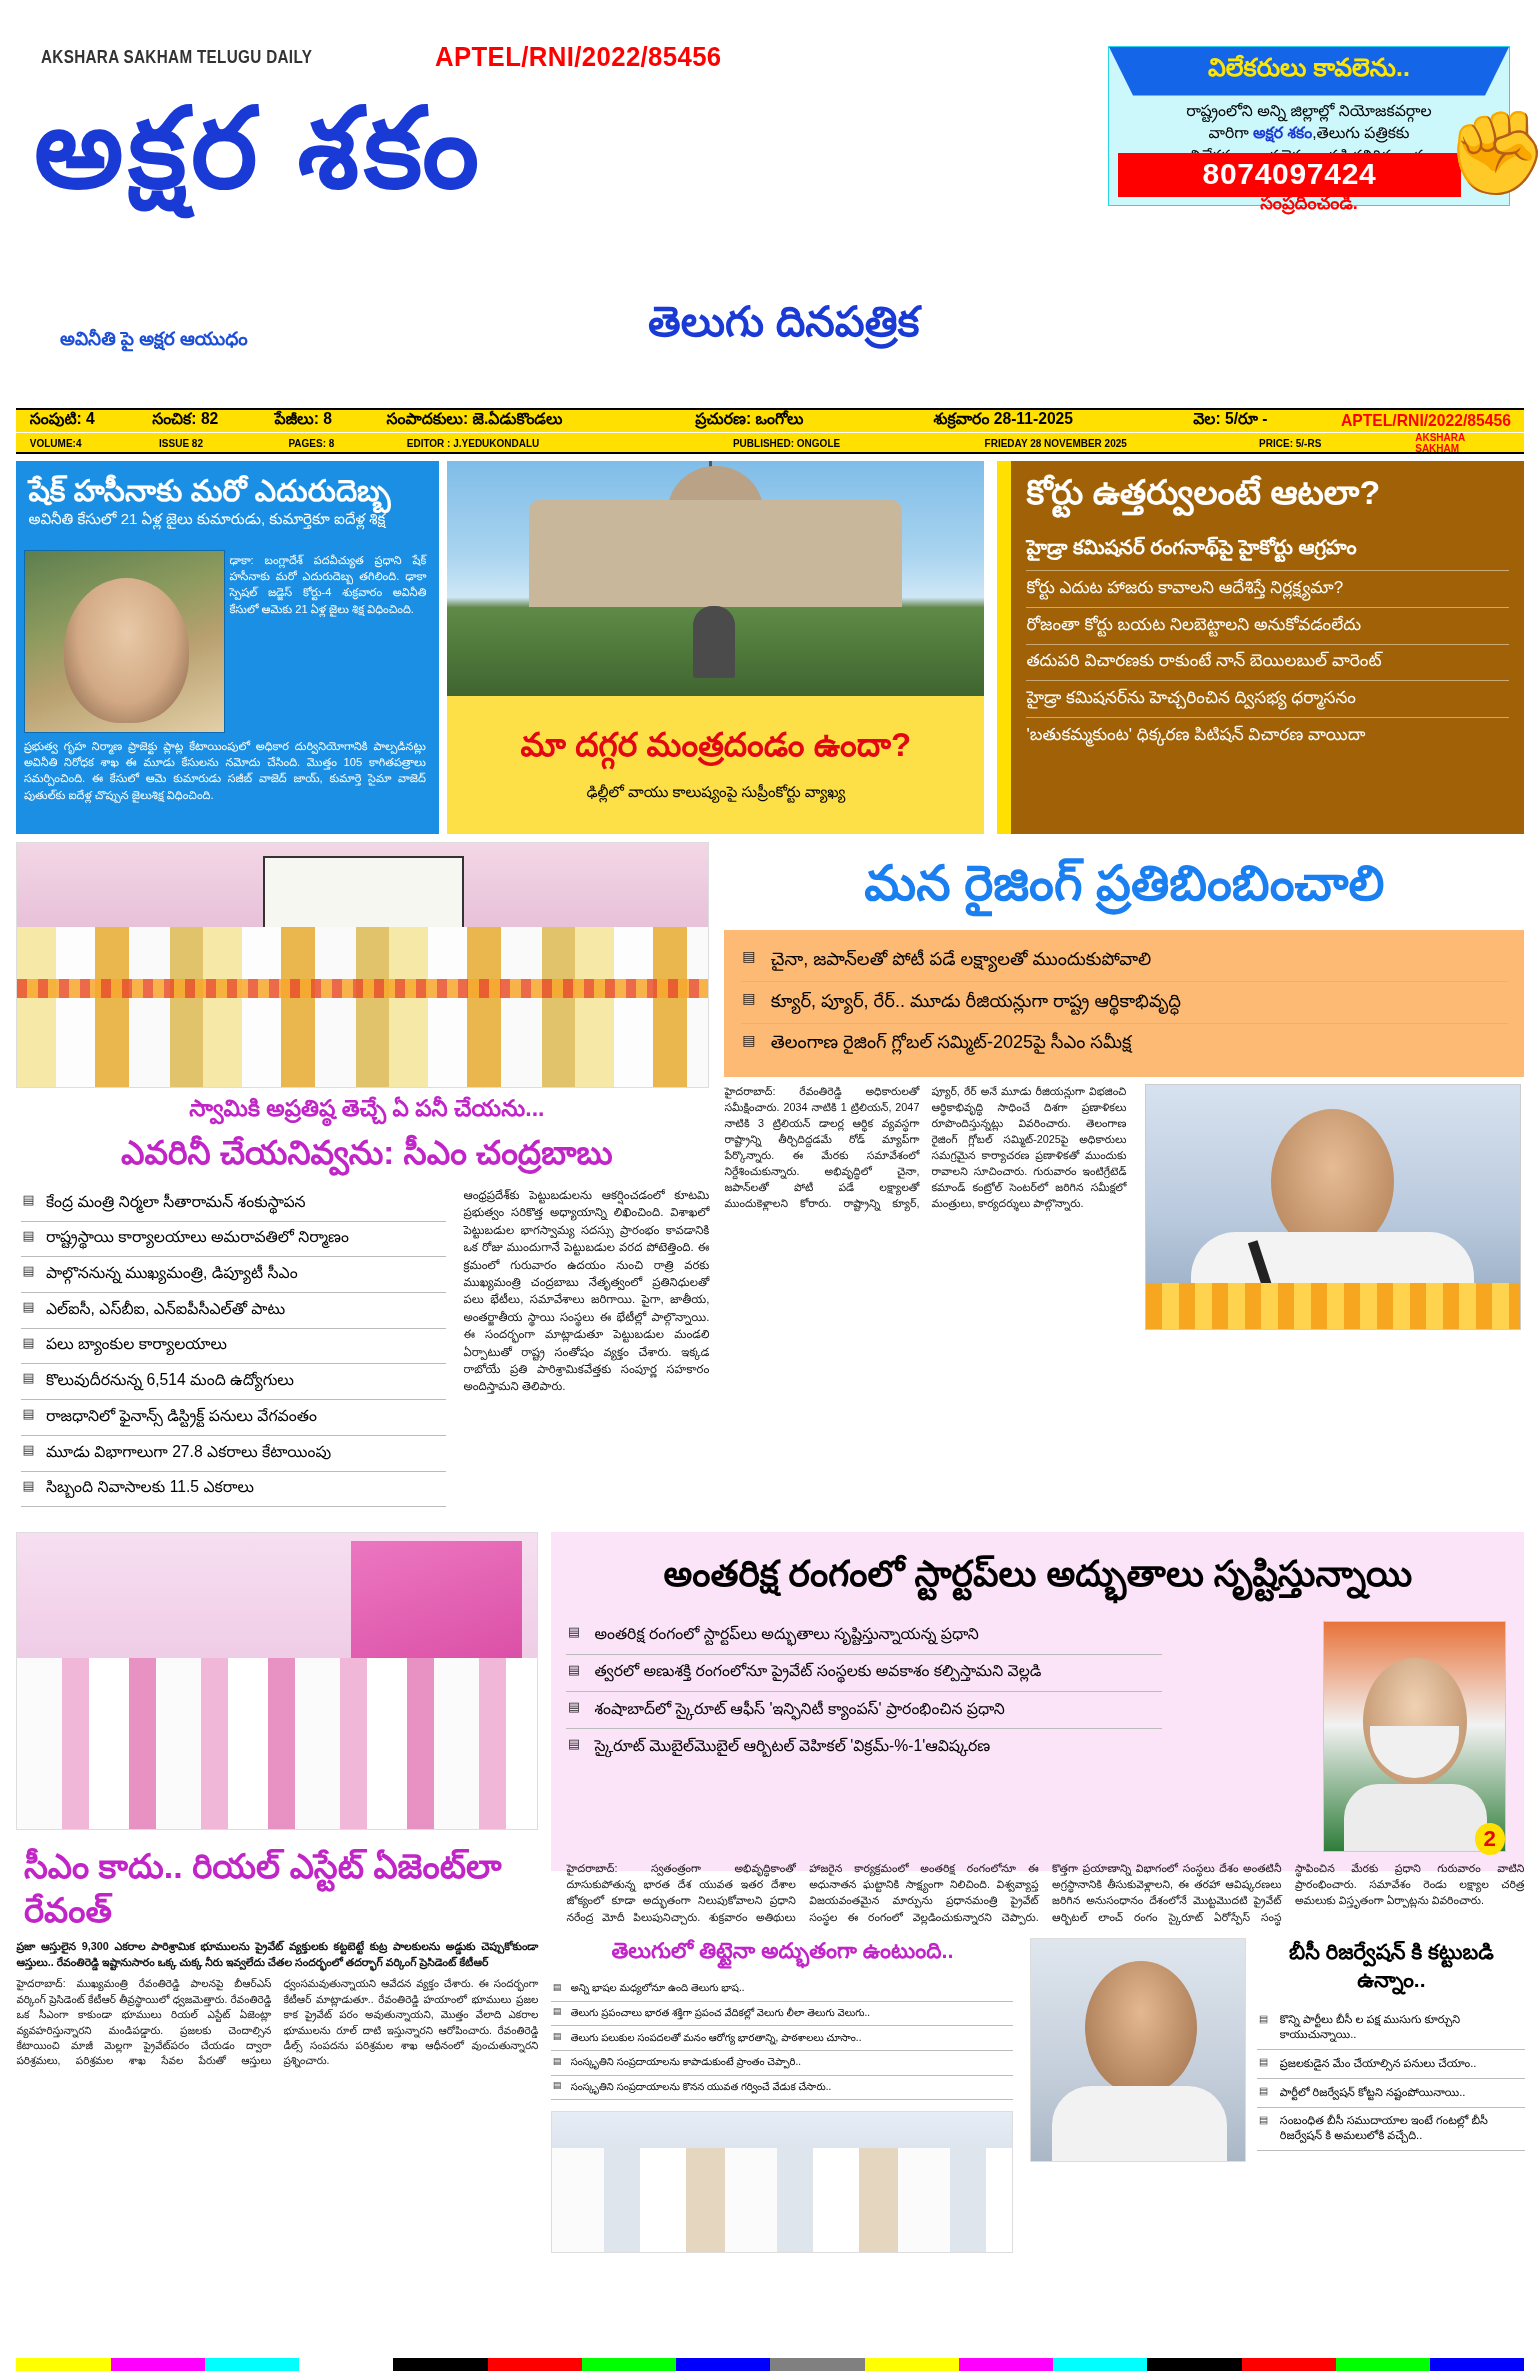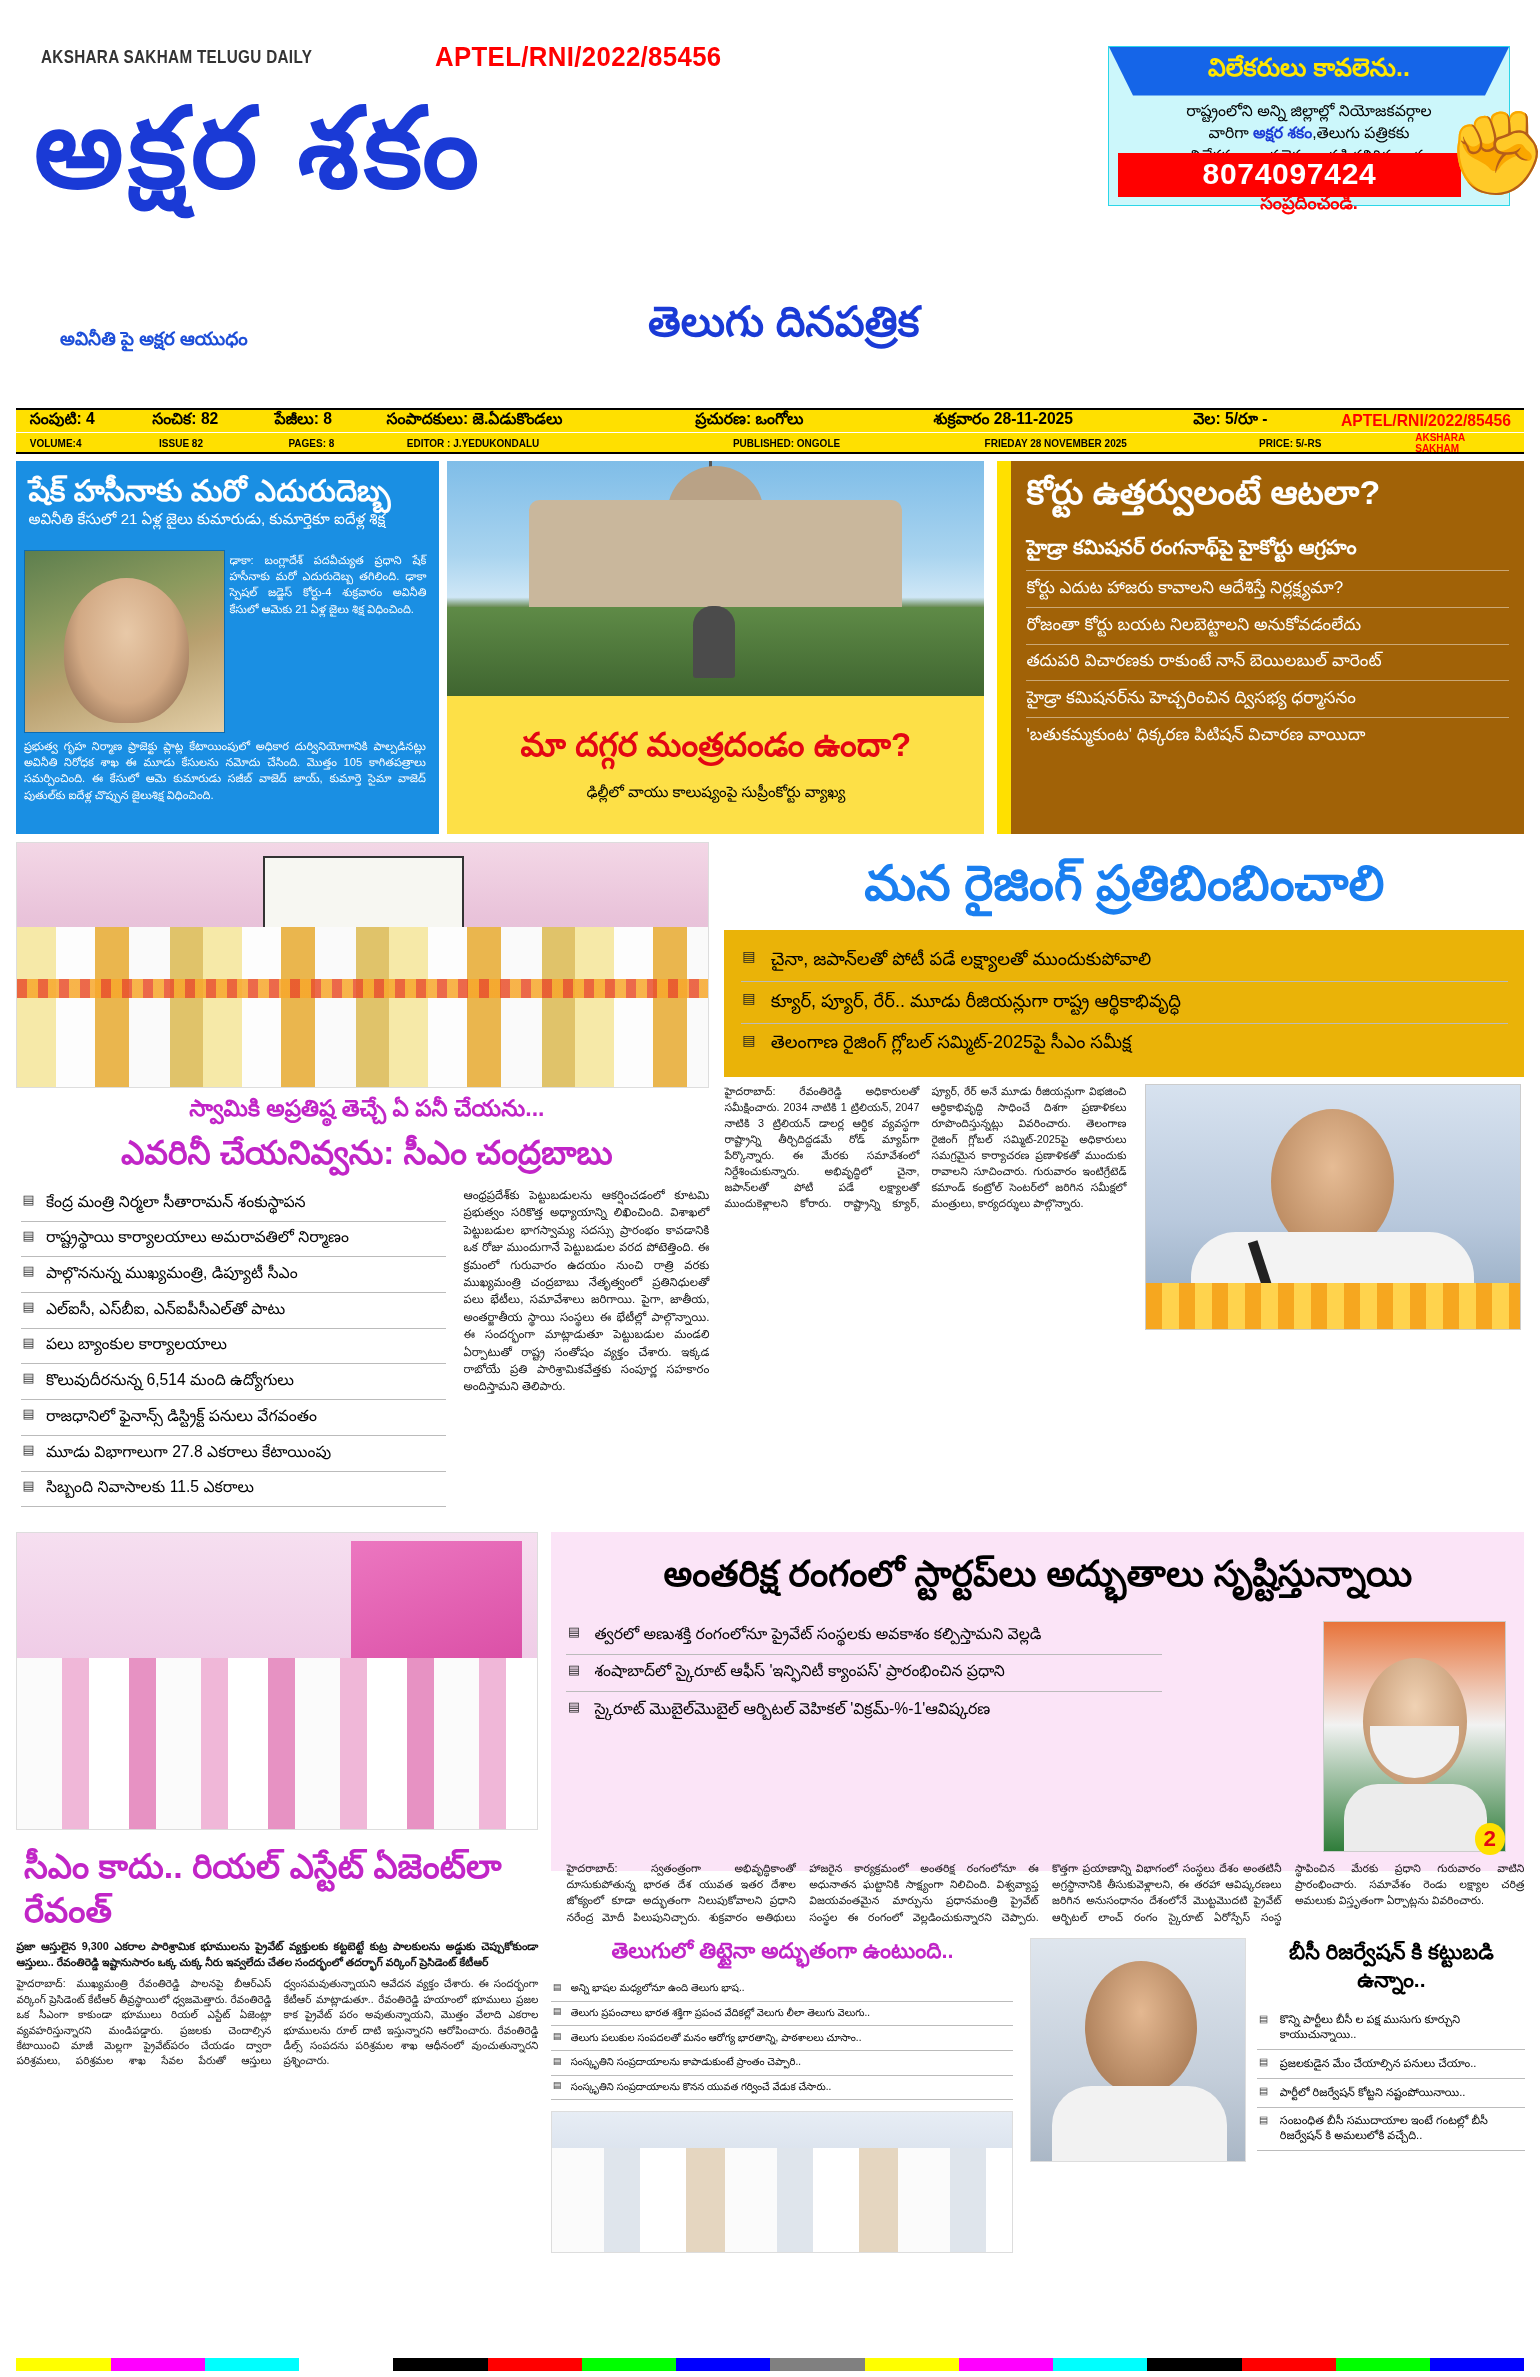--- a/index.html
+++ b/index.html
@@ -209,21 +209,21 @@
     font-size:11.6px; line-height:1.5; text-align:justify; color:#111;
   }
 
   .blk2 .right {
     position:absolute; left:708px; top:0; width:800px; height:671px;
   }
   .hl-blue {
     font-size:49px; font-weight:bold; color:#1a7ff0;
     text-align:center; padding:13.4px 0 6px;
   }
-  .pinkbox { background:#eab308; padding:10.4px 16.4px 12px; }
+  .pinkbox { background:#fdba74; padding:10.4px 16.4px 12px; }
   .pinkbox li {
     list-style:none; font-size:18px; padding:8.2px 0 7.5px 30px;
     position:relative; border-bottom:1.5px solid #bbb; color:#000;
   }
   .pinkbox li:last-child { border-bottom:none; }
   .pinkbox li::before {
     content:"▤"; position:absolute; left:1.5px; top:7.5px; font-size:14px; color:#222;
   }
   .revanth-wrap { position:relative; margin-top:7.5px; height:358px; }
   .revanth-text {
@@ -519,20 +519,21 @@
 
     <div class="photo-brs">
       <div class="banner"></div>
       <div class="crowd"></div>
     </div>
     <div class="hl-pink3">సీఎం కాదు.. రియల్ ఎస్టేట్ ఏజెంట్‌లా రేవంత్</div>
 
     <div class="space">
       <h2>అంతరిక్ష రంగంలో స్టార్టప్‌లు అద్భుతాలు సృష్టిస్తున్నాయి</h2>
       <ul>
+        <li>అంతరిక్ష రంగంలో స్టార్టప్‌లు అద్భుతాలు సృష్టిస్తున్నాయన్న ప్రధాని</li>
         <li>త్వరలో అణుశక్తి రంగంలోనూ ప్రైవేట్ సంస్థలకు అవకాశం కల్పిస్తామని వెల్లడి</li>
         <li>శంషాబాద్‌లో స్కైరూట్ ఆఫీస్ 'ఇన్ఫినిటీ క్యాంపస్' ప్రారంభించిన ప్రధాని</li>
         <li>స్కైరూట్ మొబైల్‌మొబైల్ ఆర్బిటల్ వెహికల్ 'విక్రమ్-%-1'ఆవిష్కరణ</li>
       </ul>
       <div class="photo-modi">
         <div class="mface"></div>
         <div class="beard"></div>
         <div class="mtorso"></div>
       </div>
       <div class="badge2">2</div>

